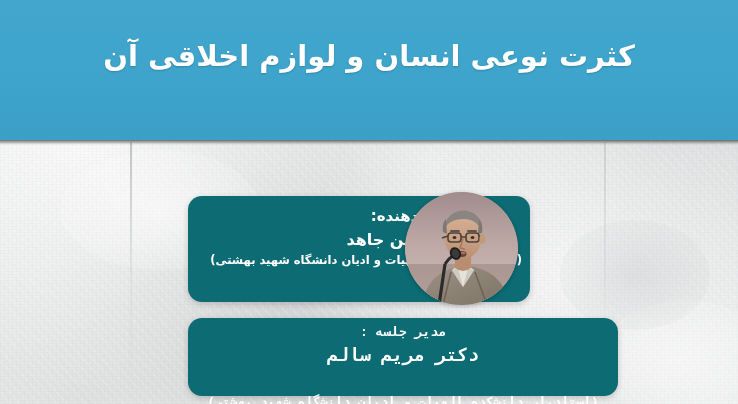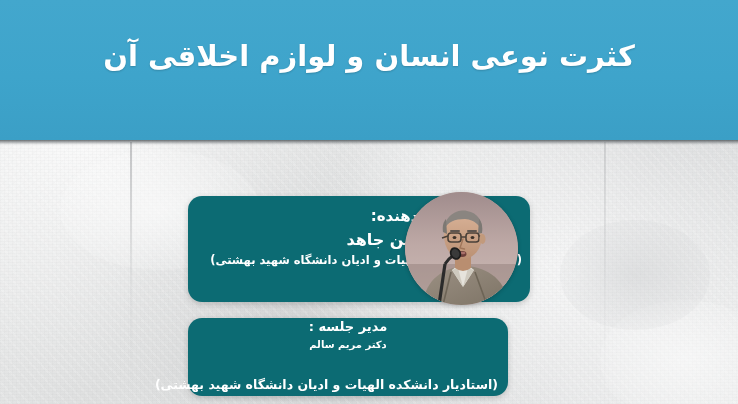--- a/index.html
+++ b/index.html
@@ -108,23 +108,25 @@
     top: 196px;
     left: 188px;
     width: 342px;
     height: 106px;
     padding-top: 10px;
     box-sizing: border-box;
   }
   .panel-chair {
     top: 318px;
     left: 188px;
-    width: 320px;
+    width: 430px;
     height: 78px;
+    padding-top: 6px;
     box-sizing: border-box;
+    font-family: Liberation Mono, monospace;
   }
 
   .panel-inner {
     position: relative;
     z-index: 3;
   }
   .panel-presenter .panel-inner {
     padding-right: 8px;
     padding-left: 118px;
   }
@@ -146,21 +148,21 @@
     color: #ffffff;
   }
   .line-affil {
     font-size: 11.5px;
     font-weight: bold;
     line-height: 1.45;
     color: #ffffff;
     white-space: nowrap;
   }
   .panel-chair .line-role { font-size: 13px; }
-  .panel-chair .line-name { font-size: 10px; }
+  .panel-chair .line-name { font-size: 18px; }
   .panel-chair .line-affil { font-size: 12.5px; margin-top: 24px; }
 
   
   .portrait {
     position: absolute;
     top: 192px;
     left: 405px;
     width: 113px;
     height: 113px;
     border-radius: 50%;

